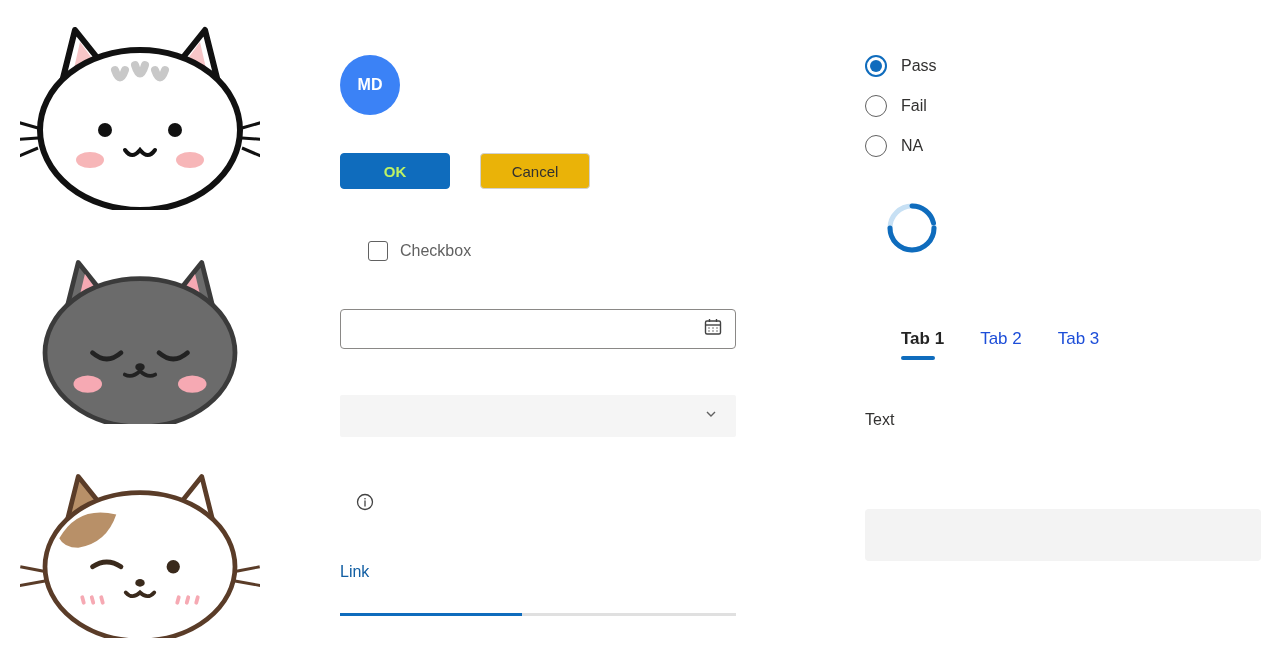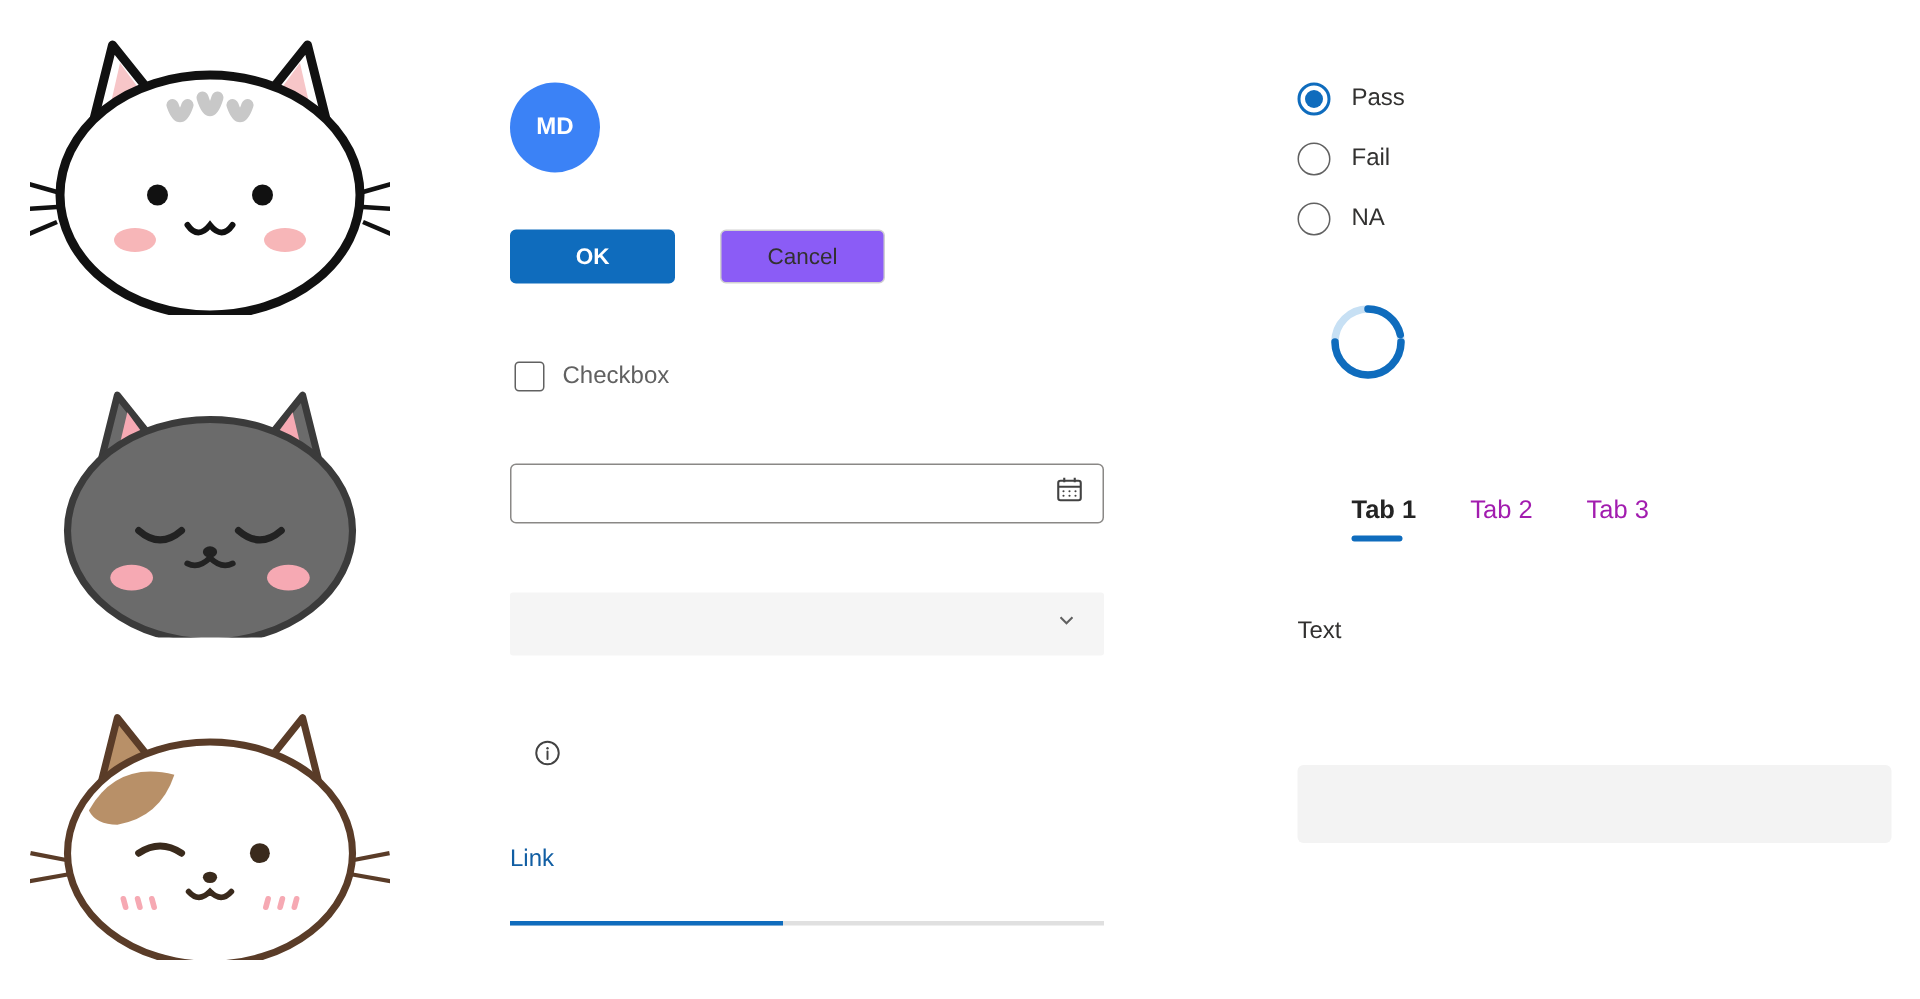--- a/index.html
+++ b/index.html
@@ -51,36 +51,36 @@
     .btn {
       width: 110px;
       height: 36px;
       border-radius: 4px;
       font-size: 15px;
       cursor: pointer;
       font-family: inherit;
     }
     .btn-primary {
       background: #0F6CBD;
-      color: #ffffff;
+      color: #bef264;
       border: 1px solid #0F6CBD;
       font-weight: 600;
     }
     .btn-secondary {
-      background: #8b5cf6;
+      background: #eab308;
       color: #323130;
       border: 1px solid #D1D1D1;
     }
 
     .checkbox-row {
       display: flex;
       align-items: center;
       gap: 12px;
       margin-bottom: 48px;
-      margin-left: 3px;
+      margin-left: 28px;
     }
     .checkbox-box {
       width: 20px;
       height: 20px;
       border: 1px solid #616161;
       border-radius: 3px;
       background: #fff;
     }
     .checkbox-label { font-size: 16px; color: #616161; }
 
@@ -185,21 +185,21 @@
 
     .spinner-wrap { margin-left: 20px; margin-bottom: 70px; }
 
     .tab-row {
       display: flex;
       gap: 36px;
       margin-bottom: 12px;
     }
     .tab {
       font-size: 17px;
-      color: #a21caf;
+      color: #1d4ed8;
       cursor: pointer;
       padding-bottom: 10px;
       position: relative;
     }
     .tab.active {
       font-weight: 600;
       color: #242424;
       margin-left: 36px;
     }
     .tab.active::after {

